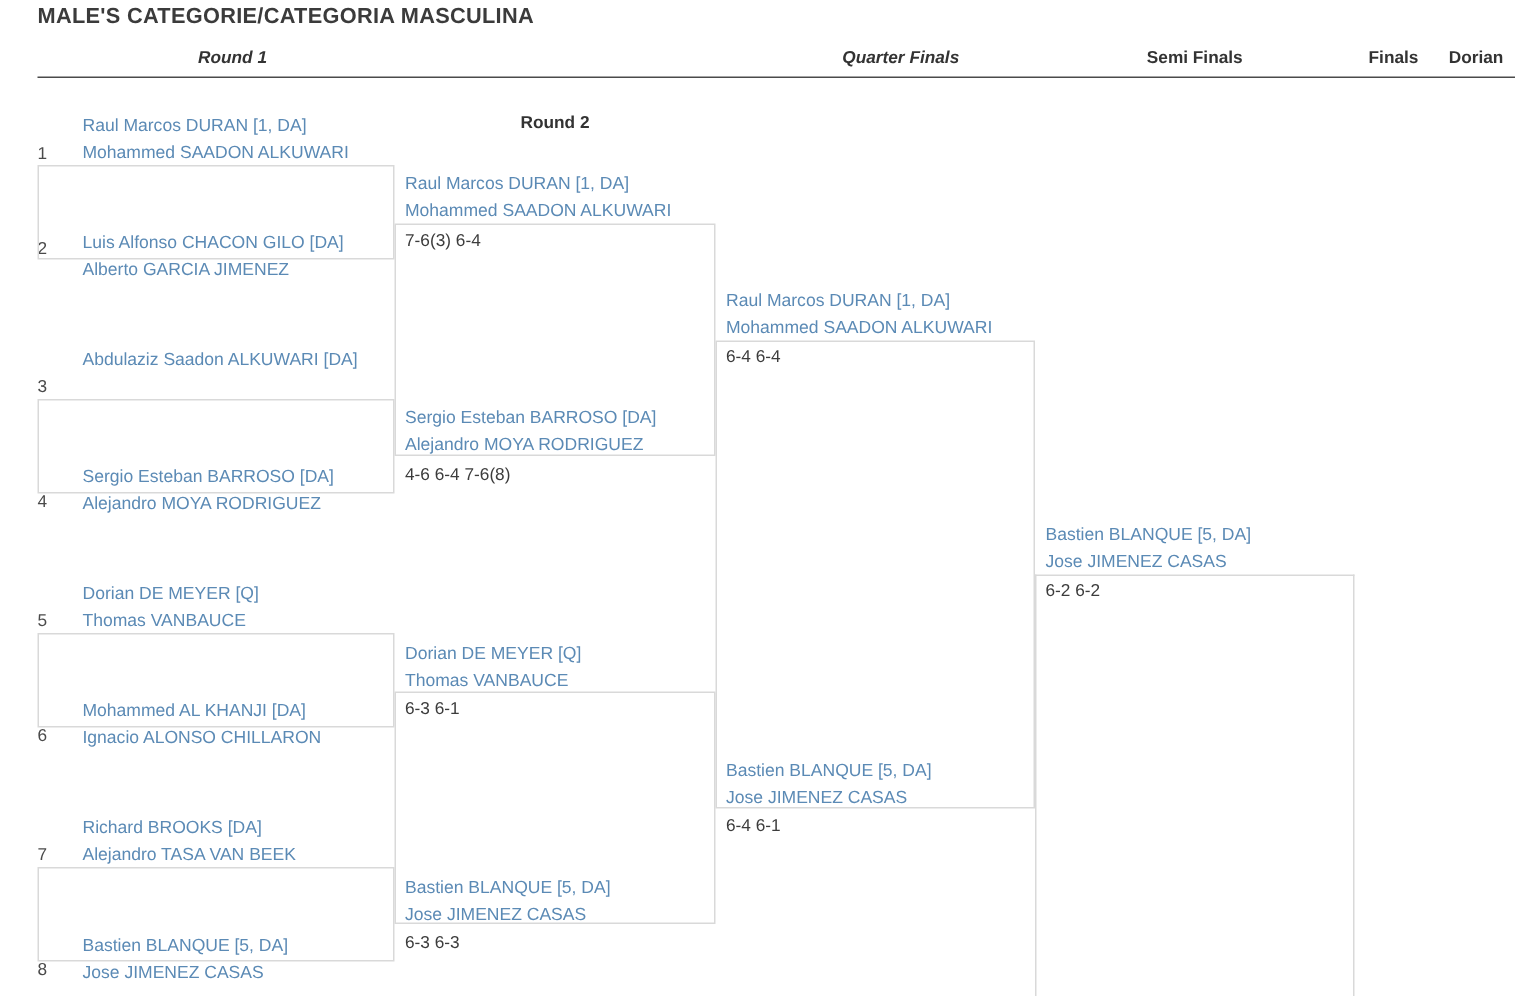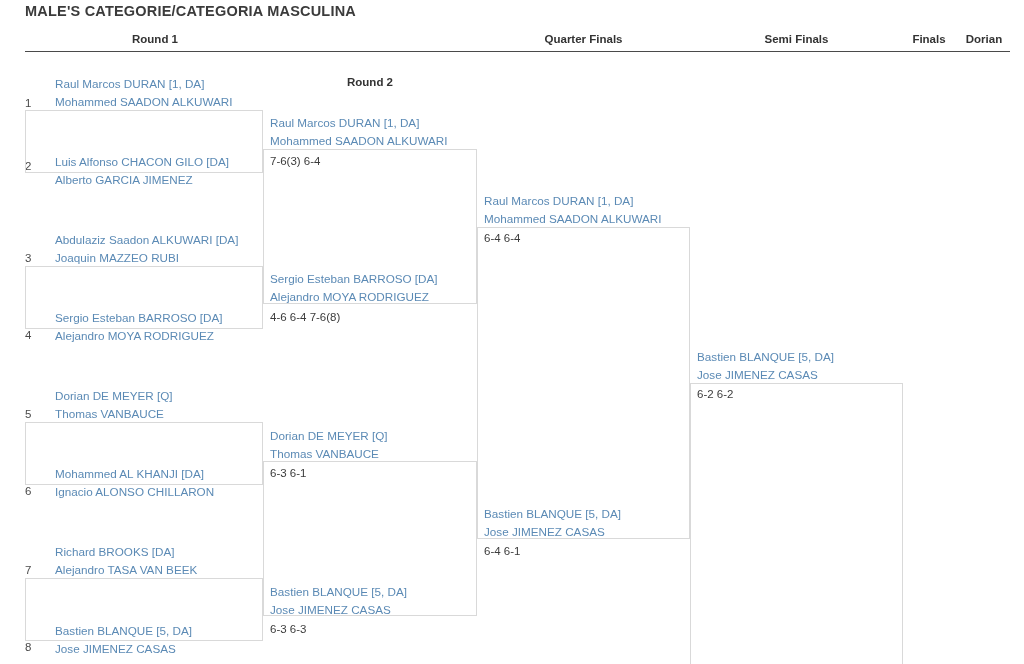--- a/index.html
+++ b/index.html
@@ -85,23 +85,23 @@
   }
   .bx.no-bottom { border-bottom: none; }
 </style>
 </head>
 <body>
 
 <div id="root">
 
   <div class="title">MALE'S CATEGORIE/CATEGORIA MASCULINA</div>
 
-  <div class="col-head" style="left:25px; width:260px;">Round 1</div>
+  <div class="col-head" style="left:25px; width:260px;font-style:italic;">Round 1</div>
   <div class="col-head" style="left:263px; width:214px;margin-top:43px;">Round 2</div>
-  <div class="col-head" style="left:477px; width:213px;">Quarter Finals</div>
+  <div class="col-head" style="left:494px; width:213px;font-style:italic;">Quarter Finals</div>
   <div class="col-head" style="left:690px; width:213px;">Semi Finals</div>
   <div class="col-head" style="left:900px; width:58px;">Finals</div>
   <div class="col-head" style="left:955px; width:58px;">Dorian</div>
 
   <div class="header-rule"></div>
 
   <div class="seed" style="left:25px; top:97px;">1</div>
   <div class="entry" style="left:55px; top:75px;">
     <span class="pname">Raul Marcos DURAN [1, DA]</span>
     <span class="pname">Mohammed SAADON ALKUWARI</span>
@@ -109,21 +109,20 @@
 
   <div class="seed" style="left:25px; top:160px;">2</div>
   <div class="entry" style="left:55px; top:153px;">
     <span class="pname">Luis Alfonso CHACON GILO [DA]</span>
     <span class="pname">Alberto GARCIA JIMENEZ</span>
   </div>
 
   <div class="seed" style="left:25px; top:252px;">3</div>
   <div class="entry" style="left:55px; top:231px;">
     <span class="pname">Abdulaziz Saadon ALKUWARI [DA]</span>
-    <span class="pname">Joaquin MAZZEO RUBI</span>
   </div>
 
   <div class="seed" style="left:25px; top:329px;">4</div>
   <div class="entry" style="left:55px; top:309px;">
     <span class="pname">Sergio Esteban BARROSO [DA]</span>
     <span class="pname">Alejandro MOYA RODRIGUEZ</span>
   </div>
 
   <div class="seed" style="left:25px; top:408px;">5</div>
   <div class="entry" style="left:55px; top:387px;">

